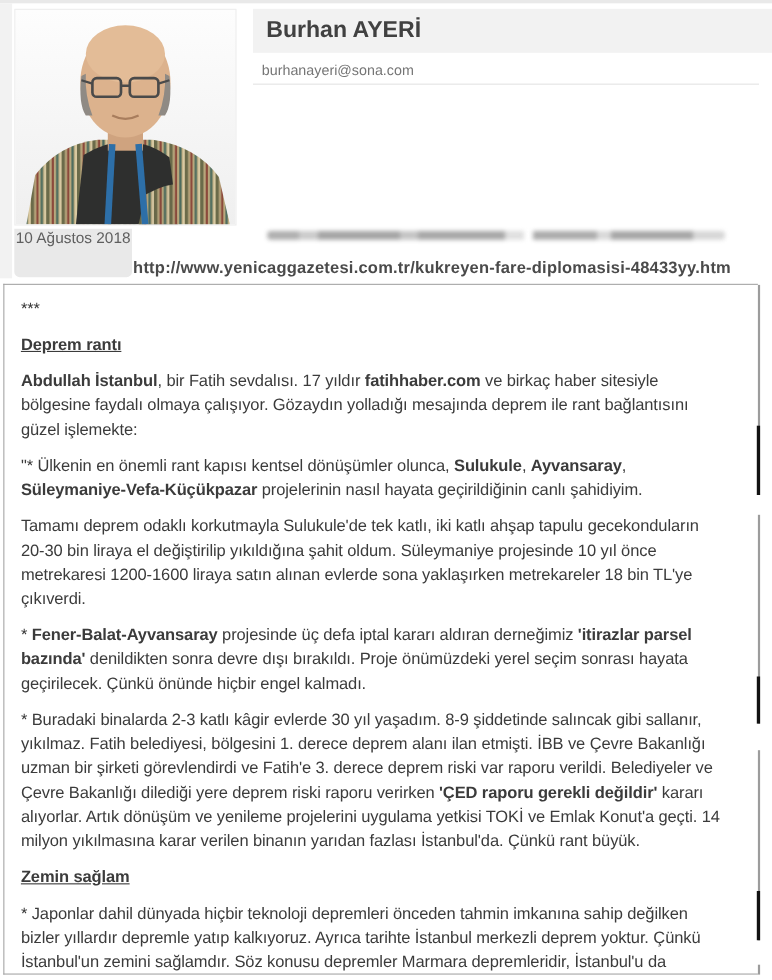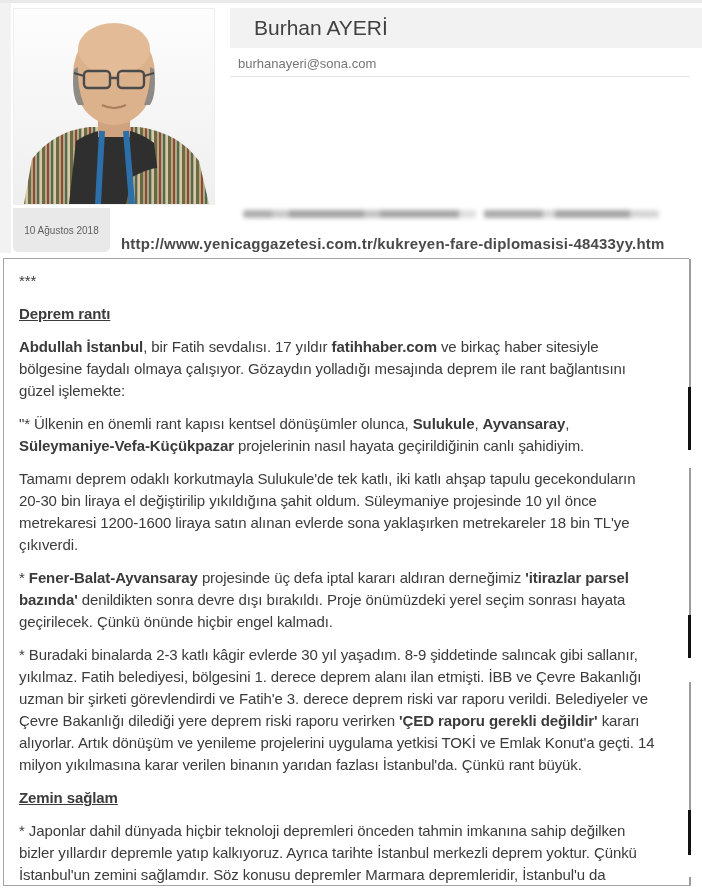--- a/index.html
+++ b/index.html
@@ -9,26 +9,26 @@
     font-family:"Liberation Sans","DejaVu Sans",sans-serif;
   }
   .abs{position:absolute;}
   
   .top-strip{left:0;top:0;width:702px;height:3px;background:#e9e9e9;}
   .left-strip{left:0;top:3px;width:11px;height:250px;background:#f2f2f2;}
   
   .photo-frame{left:13px;top:8px;width:202px;height:197px;background:#fafafa;
     border:1px solid #eee;box-sizing:border-box;overflow:hidden;}
   .photo-frame svg{display:block;}
-  .date-box{left:13px;top:208px;width:97px;height:44px;background:#e9e9e9;
-    border-radius:0 0 5px 5px;display:flex;align-items:center;justify-content:center;
-    font-size:10px;color:#5f5f5f;}
+  .date-box{left:13px;top:208px;width:107px;height:44px;background:#e9e9e9;
+    border-radius:0 0 5px 5px;display:flex;justify-content:center;
+    font-size:14px;color:#5f5f5f;}
   .name-band{left:230px;top:8px;width:472px;height:40px;background:#f2f2f2;
     display:flex;align-items:center;padding-left:8px;box-sizing:border-box;}
-  .name-band .name{font-size:21px;color:#414141;font-weight:400;margin:16px;}
+  .name-band .name{font-size:21px;color:#414141;font-weight:700;margin:4px;}
   .email{left:238px;top:56px;font-size:13px;color:#757575;}
   .email-divider{left:230px;top:76px;width:460px;height:1px;background:#e3e3e3;}
   .blur-line{left:243px;top:210px;width:416px;height:8px;border-radius:3px;
     filter:blur(2px);opacity:.8;
     background:linear-gradient(90deg,
       #9a9a9a 0 7%, #bdbdbd 7% 11%, #8d8d8d 11% 29%, #b5b5b5 29% 33%,
       #909090 33% 52%, #d7d7d7 52% 56%, rgba(255,255,255,0) 56% 58%,
       #969696 58% 72%, #cfcfcf 72% 75%, #8f8f8f 75% 93%, #cccccc 93% 100%);}
   .url-line{left:121px;top:235px;font-size:15px;font-weight:700;color:#4a4a4a;
     letter-spacing:.2px;white-space:nowrap;}

